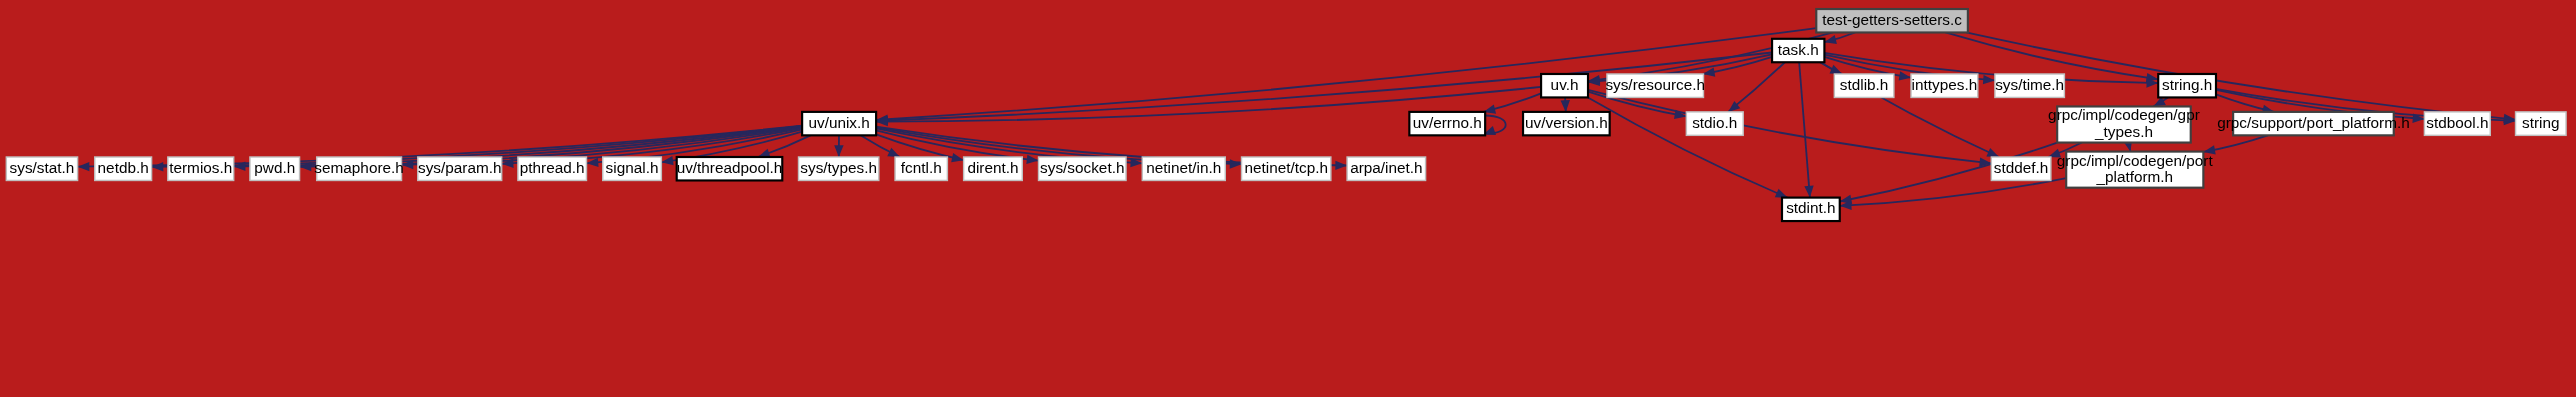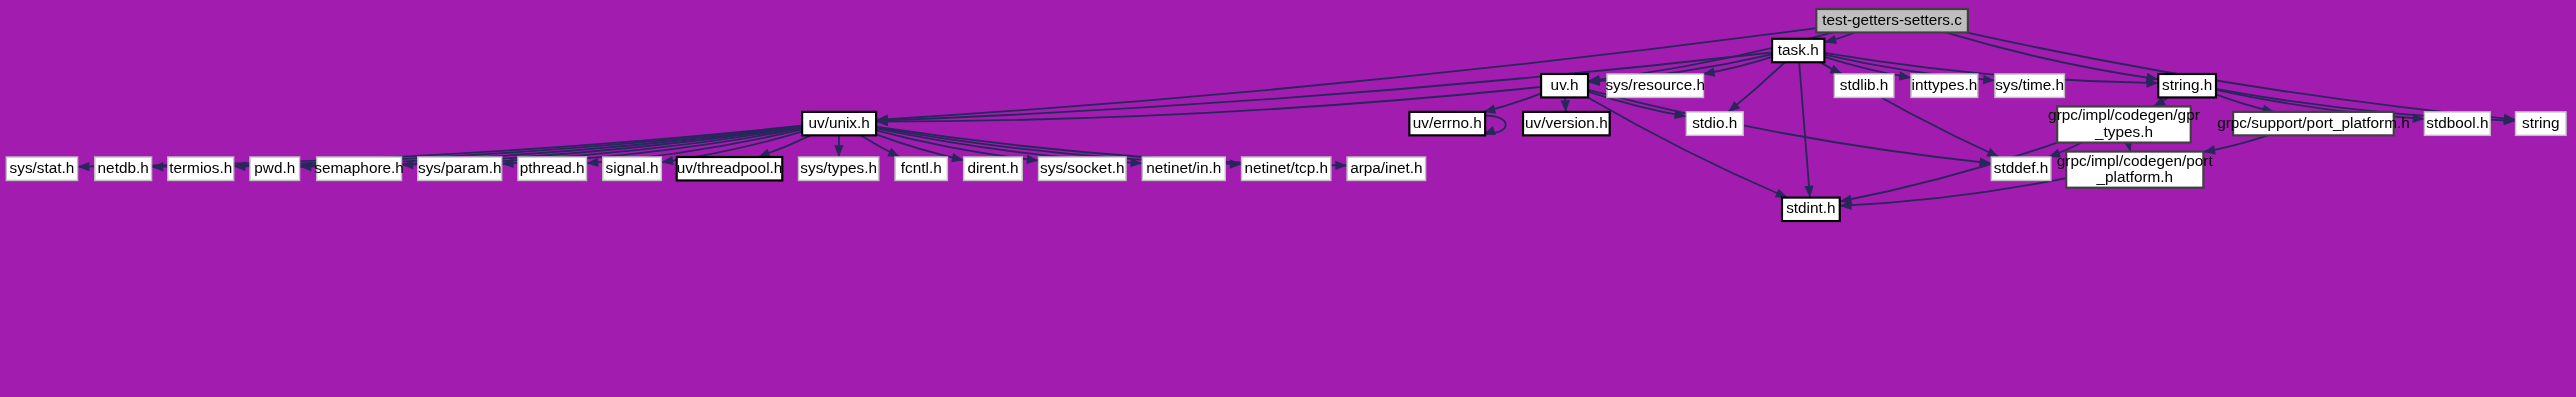--- a/index.html
+++ b/index.html
@@ -10,21 +10,21 @@
   body {
     width: 2576px;
     height: 397px;
     overflow: hidden;
     font-family: "Liberation Sans", sans-serif;
   }
   #graph-root {
     position: relative;
     width: 2576px;
     height: 397px;
-    background: #a21caf;
+    background: #b91c1c;
   }
   svg#dep-graph {
     display: block;
     width: 2576px;
     height: 397px;
   }
   .node-box {
     fill: #ffffff;
     stroke: #bfbfbf;
     stroke-width: 1.6;

